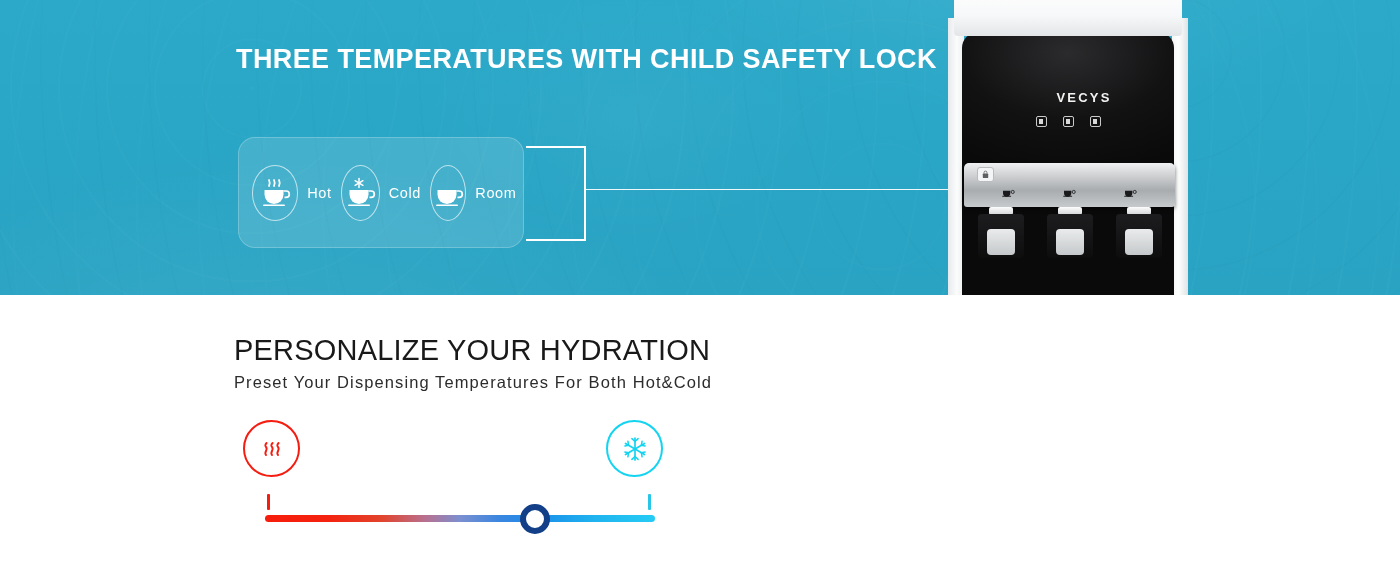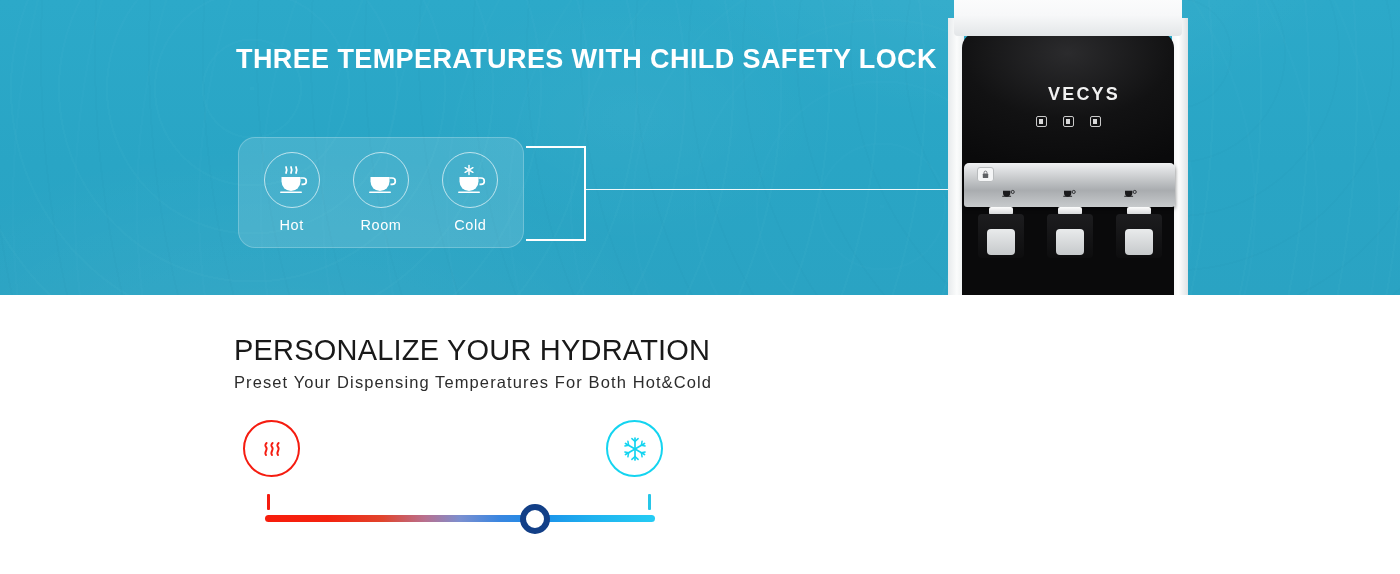--- a/index.html
+++ b/index.html
@@ -70,21 +70,21 @@
     border: 1px solid rgba(255,255,255,0.22);
     border-radius: 17px;
     display: flex;
     align-items: center;
     justify-content: space-around;
     padding: 0 8px;
   }
   .temp-opt {
     width: 80px;
     display: flex;
-    flex-direction: column;
+    flex-direction: row;
     align-items: center;
     gap: 9px;
   }
   .temp-circle {
     width: 56px; height: 56px;
     border: 1.6px solid rgba(255,255,255,0.65);
     border-radius: 50%;
     display: flex;
     align-items: center;
     justify-content: center;
@@ -142,25 +142,25 @@
     position: absolute;
     left: 14px; top: 32px;
     width: 212px; height: 263px;
     background:
       radial-gradient(ellipse 190px 120px at 50% 8%, #2b2b2d 0%, #121213 55%, #0a0a0b 100%),
       #0b0b0c;
     border-radius: 16px 16px 0 0;
   }
   .disp-brand {
     position: absolute;
-    left: 0; top: 52px;
+    left: 0; top: 58px;
     width: 100%;
     text-align: center;
     color: #f2f2f2;
-    font-size: 18px;
+    font-size: 13px;
     font-weight: bold;
     letter-spacing: 2.2px;
     padding-left: 32px;
   }
   .disp-indicators {
     position: absolute;
     left: 0; top: 84px;
     width: 100%;
     display: flex;
     justify-content: center;
@@ -338,42 +338,42 @@
             <path d="M25.5 14 h2.6 a3.2 3.2 0 0 1 0 6.4 h-1.6" stroke="#ffffff" stroke-width="1.7" fill="none"></path>
             <rect x="5" y="27.4" width="22" height="1.7" rx="0.8" fill="#ffffff"></rect>
           </svg>
         </div>
         <span class="temp-label">Hot</span>
       </div>
 
       <div class="temp-opt">
         <div class="temp-circle">
           <svg width="34" height="32" viewBox="0 0 34 32">
-            <path d="M6.5 13 h19 v4.5 a9.5 9.5 0 0 1 -19 0 z" fill="#ffffff"></path>
-            <path d="M25.5 14 h2.6 a3.2 3.2 0 0 1 0 6.4 h-1.6" stroke="#ffffff" stroke-width="1.7" fill="none"></path>
-            <rect x="5" y="27.4" width="22" height="1.7" rx="0.8" fill="#ffffff"></rect>
-          </svg>
-        </div>
-        <span class="temp-label">Room</span>
-      </div>
-
-      <div class="temp-opt">
-        <div class="temp-circle">
-          <svg width="34" height="32" viewBox="0 0 34 32">
             <g stroke="#ffffff" stroke-width="1.5" stroke-linecap="round">
               <line x1="16" y1="1.5" x2="16" y2="10.5"></line>
               <line x1="12.1" y1="3.7" x2="19.9" y2="8.3"></line>
               <line x1="19.9" y1="3.7" x2="12.1" y2="8.3"></line>
             </g>
             <path d="M6.5 13 h19 v4.5 a9.5 9.5 0 0 1 -19 0 z" fill="#ffffff"></path>
             <path d="M25.5 14 h2.6 a3.2 3.2 0 0 1 0 6.4 h-1.6" stroke="#ffffff" stroke-width="1.7" fill="none"></path>
             <rect x="5" y="27.4" width="22" height="1.7" rx="0.8" fill="#ffffff"></rect>
           </svg>
         </div>
         <span class="temp-label">Cold</span>
+      </div>
+
+      <div class="temp-opt">
+        <div class="temp-circle">
+          <svg width="34" height="32" viewBox="0 0 34 32">
+            <path d="M6.5 13 h19 v4.5 a9.5 9.5 0 0 1 -19 0 z" fill="#ffffff"></path>
+            <path d="M25.5 14 h2.6 a3.2 3.2 0 0 1 0 6.4 h-1.6" stroke="#ffffff" stroke-width="1.7" fill="none"></path>
+            <rect x="5" y="27.4" width="22" height="1.7" rx="0.8" fill="#ffffff"></rect>
+          </svg>
+        </div>
+        <span class="temp-label">Room</span>
       </div>
     </div>
 
     <div class="connector"></div>
     <div class="connector-line"></div>
 
     <div class="dispenser">
       <div class="disp-white-side-l"></div>
       <div class="disp-white-side-r"></div>
       <div class="disp-black-face">

